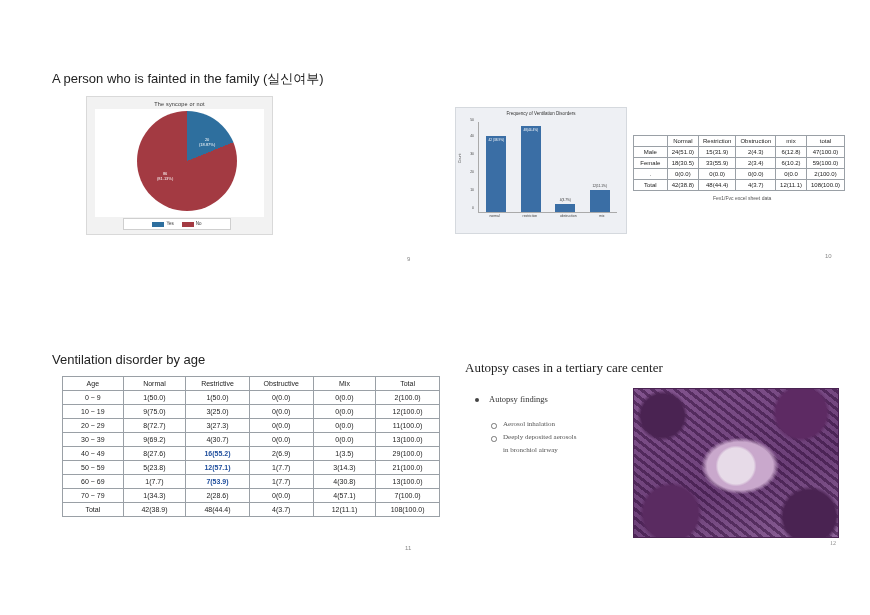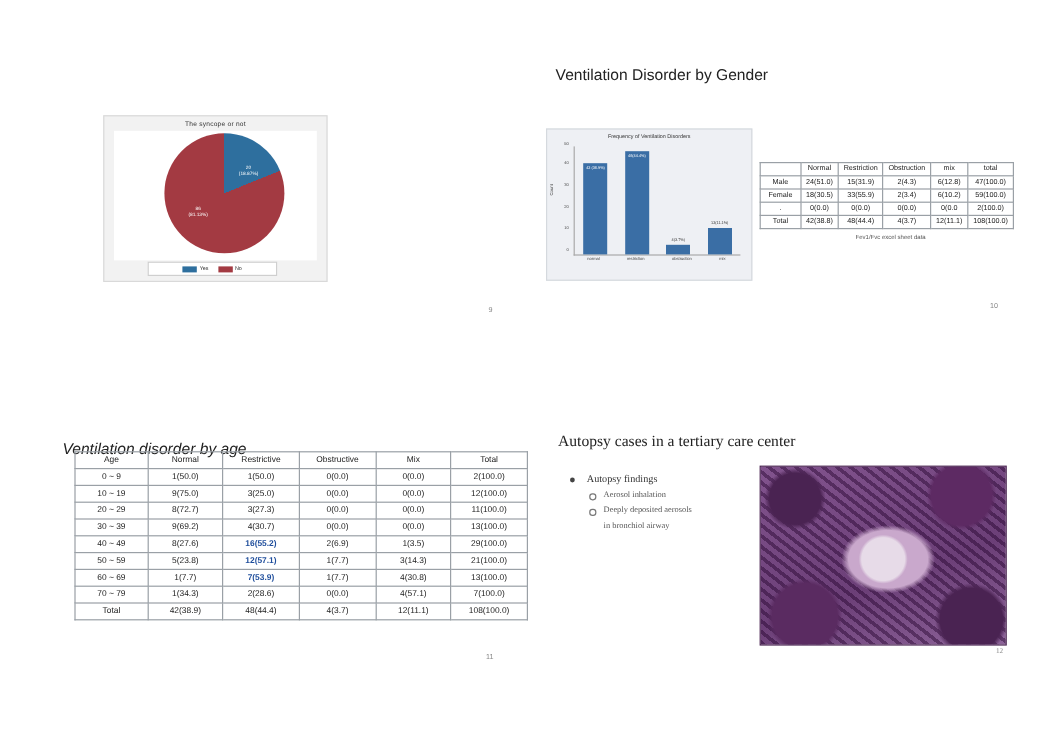--- a/index.html
+++ b/index.html
@@ -69,31 +69,31 @@
   .ytitle{position:absolute;left:2px;top:55px;font-size:3.6px;color:#444;transform:rotate(-90deg);transform-origin:left top;}
 
   #genderTableWrap{position:absolute;left:178px;top:80px;}
   #genderTable{font-size:6px;}
   #genderTable td,#genderTable th{border:1px solid #9aa0a6;padding:2px 4px;text-align:center;}
   #genderTable td.rowhdr{text-align:center;width:34px;}
   .note{position:absolute;left:258px;top:140px;font-size:5px;color:#555;}
 
   
   #s11{left:50px;top:350px;width:390px;height:210px;}
-  #s11 .title{font-size:13px;color:#222;margin:16px 0 12px 2px;font-style:italic;}
+  #s11 .title{font-size:13px;color:#222;margin:2px 0 12px 2px;}
   #ageTable{position:absolute;left:12px;top:26px;font-size:7px;}
   #ageTable td,#ageTable th{border:1px solid #9aa0a6;padding:3px 6px;text-align:center;width:54px;}
   #ageTable th{font-weight:400;}
   #ageTable .hl{color:#1f4e9c;font-weight:bold;}
 
   
   #s12{left:465px;top:360px;width:380px;height:190px;font-family:Liberation Serif, serif;}
   #s12 .title{font-size:13px;color:#222;margin:0 0 16px 0px;}
   .bullets{position:absolute;left:8px;top:34px;width:160px;font-size:8px;color:#333;}
-  .b1{position:relative;padding-left:16px;margin-bottom:4px;font-size:8.5px;}
+  .b1{position:relative;padding-left:16px;margin-bottom:16px;font-size:8.5px;}
   .b1:before{content:"";position:absolute;left:2px;top:4px;width:4px;height:4px;border-radius:50%;background:#444;}
   .b2{position:relative;padding-left:30px;margin-bottom:5px;font-size:7px;color:#555;}
   .b2:before{content:"";position:absolute;left:18px;top:3px;width:3.5px;height:3.5px;border-radius:50%;border:1px solid #777;}
   .micro{
     position:absolute;left:168px;top:28px;width:204px;height:148px;
     background:
       radial-gradient(circle at 50% 52%, #e7dbe8 0 14%, rgba(231,219,232,0) 16%),
       radial-gradient(ellipse at 52% 52%, #c9a8cc 0 22%, rgba(201,168,204,0) 26%),
       radial-gradient(circle at 14% 18%, #4a2352 0 10%, rgba(74,35,82,0) 12%),
       radial-gradient(circle at 82% 16%, #5d2a63 0 12%, rgba(93,42,99,0) 14%),
@@ -101,40 +101,40 @@
       radial-gradient(circle at 86% 86%, #4a2352 0 12%, rgba(74,35,82,0) 14%),
       repeating-linear-gradient(38deg, rgba(60,25,70,.55) 0 3px, rgba(150,110,165,.25) 3px 7px),
       linear-gradient(160deg,#7b4b86,#5d2f68 60%,#8a6095);
     border:1px solid #4a2352;
   }
 </style>
 </head>
 <body>
 
 <div class="slide" id="s9" data-name="slide-syncope-family">
+  <div class="title" data-name="page-title">A person who is fainted in the family (실신여부)</div>
 
   <div class="pie-card" data-name="pie-chart-card">
     <div class="chart-title" data-name="pie-chart-title">The syncope or not</div>
     <div class="pie-plot" data-name="pie-plot-area">
       <div class="pie" data-name="pie-icon"></div>
       <div class="pie-lab a" data-name="pie-slice-label-yes">20<br>(18.87%)</div>
       <div class="pie-lab b" data-name="pie-slice-label-no">86<br>(81.13%)</div>
     </div>
     <div class="legend" data-name="pie-legend">
       <span data-name="legend-item-yes"><span class="sw blue" data-name="legend-swatch-yes"></span><span data-name="legend-label-yes">Yes</span></span>
       <span data-name="legend-item-no"><span class="sw red" data-name="legend-swatch-no"></span><span data-name="legend-label-no">No</span></span>
     </div>
   </div>
 
 
   <div class="slide-num" style="left:357px;top:186px;" data-name="slide-number">9</div>
 </div>
 
 <div class="slide" id="s10" data-name="slide-ventilation-gender">
-  <div class="title" data-name="page-title">Ventilation Disorder by Gender</div>
 
   <div class="bar-card" data-name="bar-chart-card">
     <div class="chart-title" data-name="bar-chart-title">Frequency of Ventilation Disorders</div>
     <div class="ytitle" data-name="y-axis-title">Count</div>
     <div class="ylabels" data-name="y-axis-ticks">
       <div style="top:88px;" data-name="y-tick-0">0</div>
       <div style="top:70px;" data-name="y-tick-10">10</div>
       <div style="top:52px;" data-name="y-tick-20">20</div>
       <div style="top:34px;" data-name="y-tick-30">30</div>
       <div style="top:16px;" data-name="y-tick-40">40</div>

